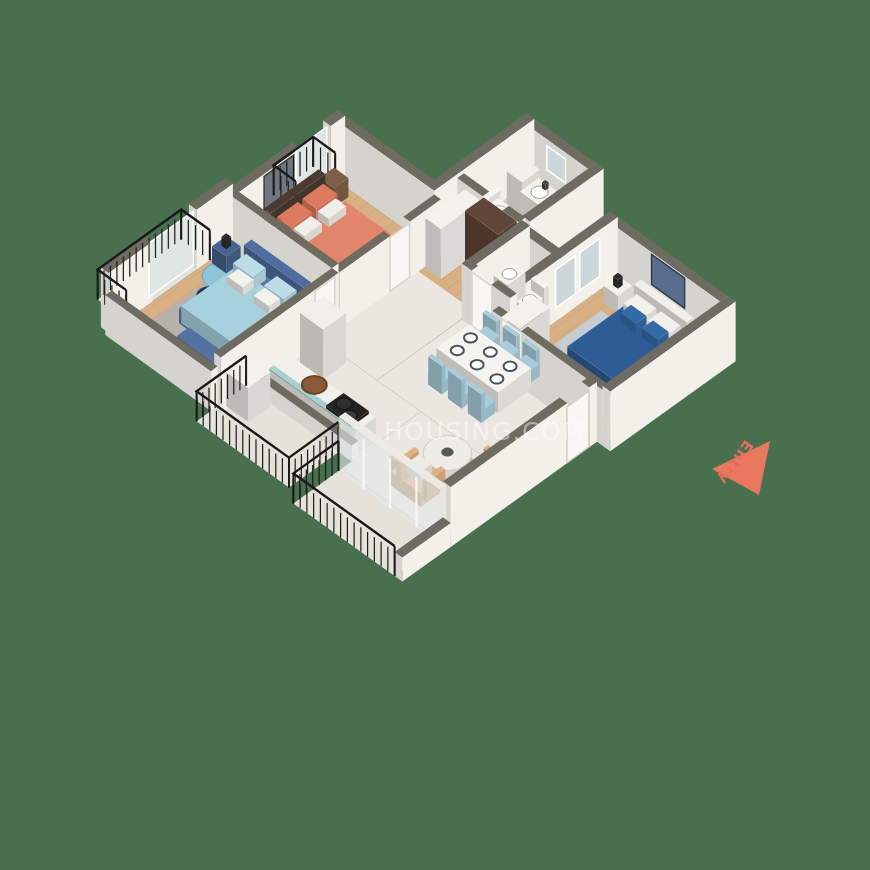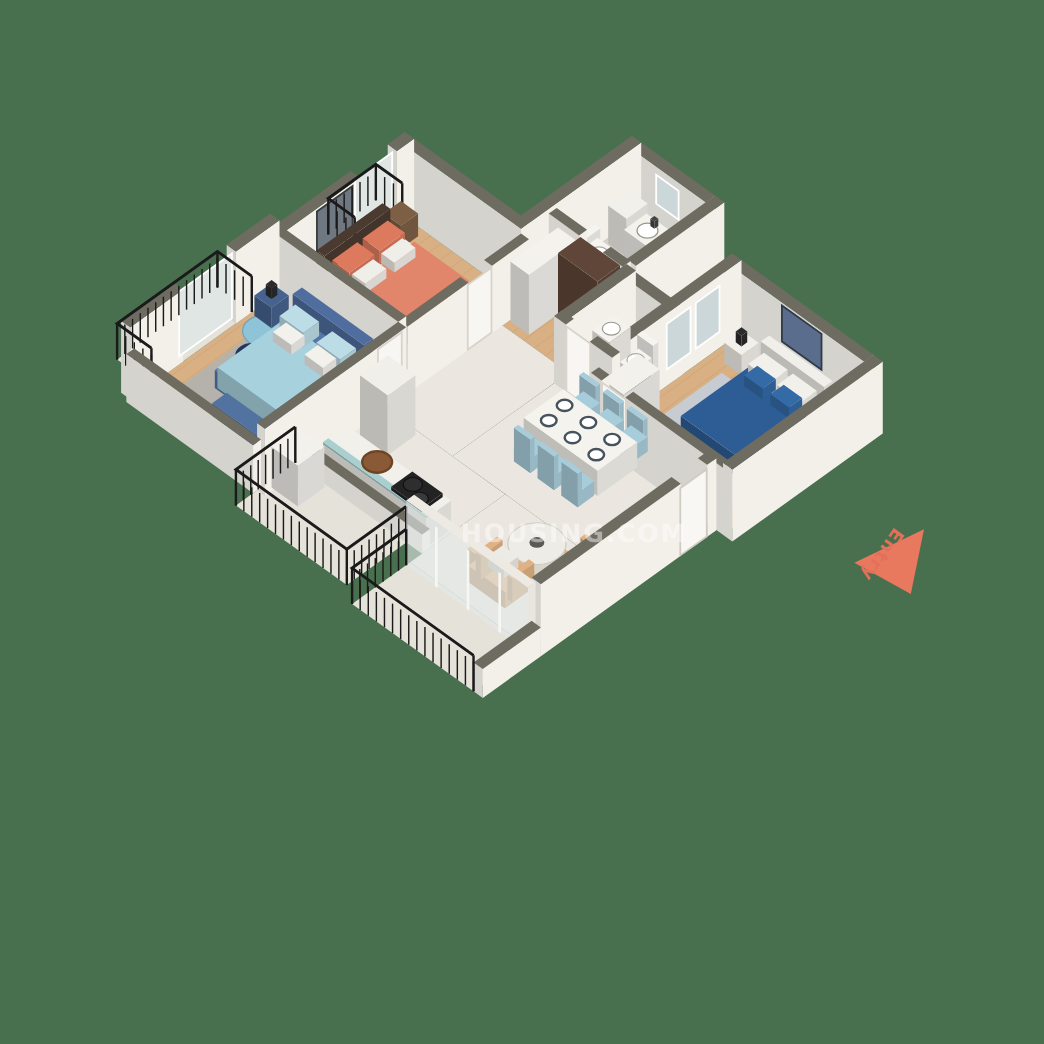--- a/index.html
+++ b/index.html
@@ -1,19 +1,19 @@
 <!DOCTYPE html>
 <html><head>
 <meta charset="utf-8">
 <style>
   html,body{margin:0;padding:0;}
   body{width:870px;height:870px;position:relative;overflow:hidden;font-family:"DejaVu Sans",sans-serif;}
   #bg{position:absolute;inset:0;}
   #scene{position:absolute;left:0;top:0;}
-  #watermark{position:absolute;left:384px;top:433px;font-size:21px;font-weight:bold;letter-spacing:1.5px;white-space:nowrap;pointer-events:none;}
+  #watermark{position:absolute;left:384px;top:417px;font-size:25px;font-weight:normal;letter-spacing:1.5px;white-space:nowrap;pointer-events:none;}
   #entry-label{position:absolute;left:757px;top:447px;font-size:15px;font-weight:bold;letter-spacing:1px;transform:rotate(125deg);transform-origin:left top;white-space:nowrap;}
 </style>
 </head>
 <body>
 
 <div id="bg" style="background: rgb(72, 112, 78);"></div>
 <svg id="scene" width="870" height="870">
     <defs>
       <pattern id="pat-wood" width="1" height="1" patternUnits="userSpaceOnUse" patternTransform="matrix(9 6.5 -26 18.7 0 0)">
         <rect width="1.02" height="1.02" fill="#d8b083"></rect>

